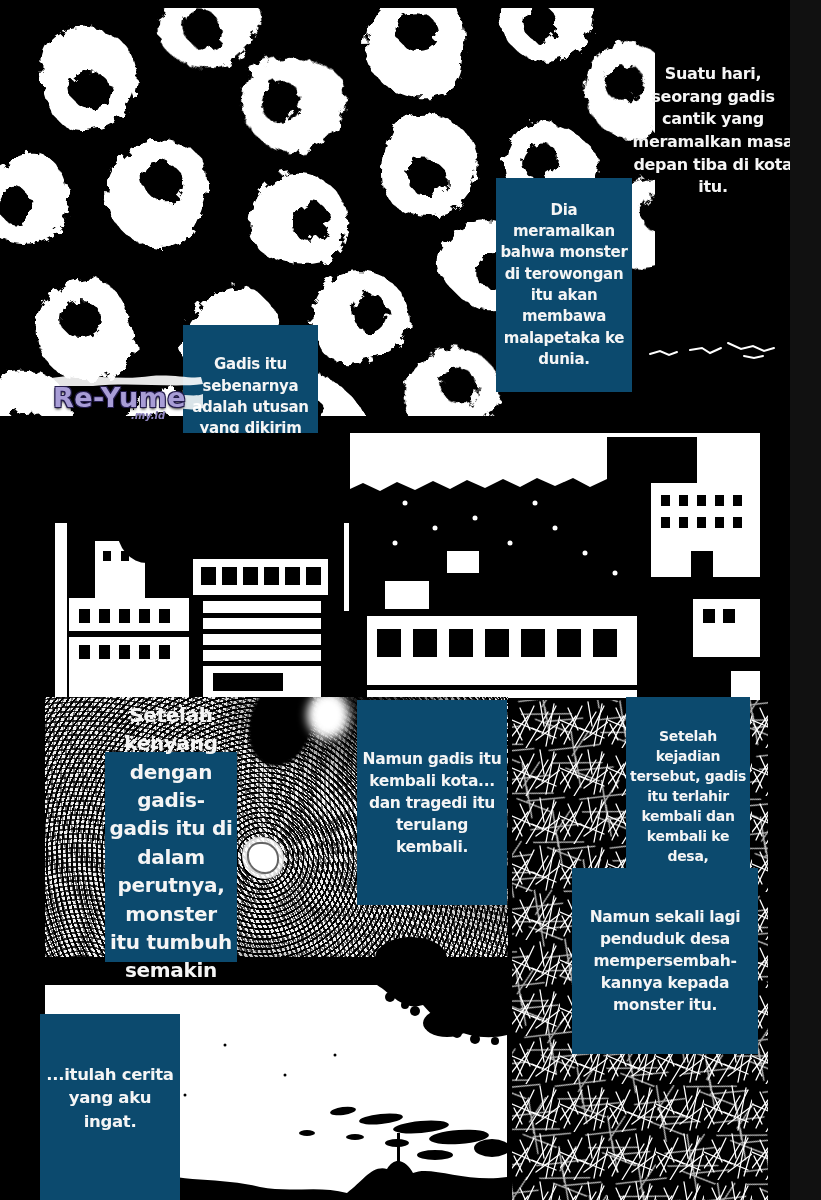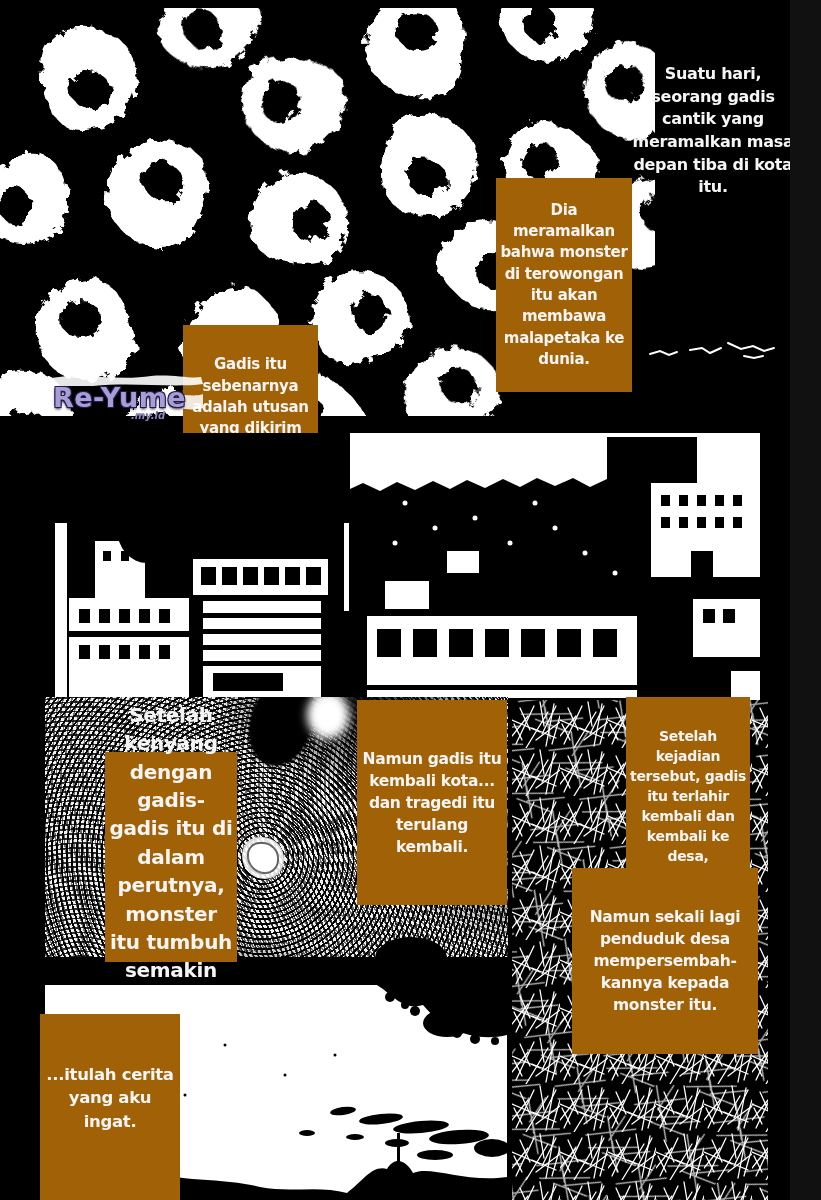--- a/index.html
+++ b/index.html
@@ -6,21 +6,21 @@
   #page{position:relative;width:790px;height:1200px;background:#000;overflow:hidden;
         font-family:"DejaVu Sans",sans-serif;}
   #page *{box-sizing:border-box;}
   .abs{position:absolute;}
   svg{display:block;}
 
   
   .caption{position:absolute;color:#f5f5f5;font-weight:bold;text-align:center;
            line-height:1.42;letter-spacing:-0.3px;display:flex;align-items:center;
            justify-content:center;padding:4px;white-space:normal;}
-  .boxed{background:#a16207;}
+  .boxed{background:#0c4a6e;}
 
   .c-suatu   {left:628px;top:46px;width:170px;height:170px;font-size:16px;}
   .b-dia     {left:496px;top:178px;width:136px;height:214px;font-size:15px;}
   .b-gadis   {left:183px;top:325px;width:135px;height:165px;font-size:15px;}
   .b-penduduk{left:85px;top:465px;width:125px;height:215px;font-size:14.5px;}
   .b-kenyang {left:60px;top:752px;width:132px;height:210px;font-size:20px;margin-left:45px;}
   .b-gadis2  {left:357px;top:700px;width:150px;height:205px;font-size:15.5px;}
   .b-kejadian{left:626px;top:697px;width:124px;height:200px;font-size:14px;}
   .b-sekali  {left:572px;top:868px;width:186px;height:186px;font-size:15.5px;}
   .b-itulah  {left:40px;top:1014px;width:140px;height:186px;font-size:16.5px;padding-bottom:22px;}

